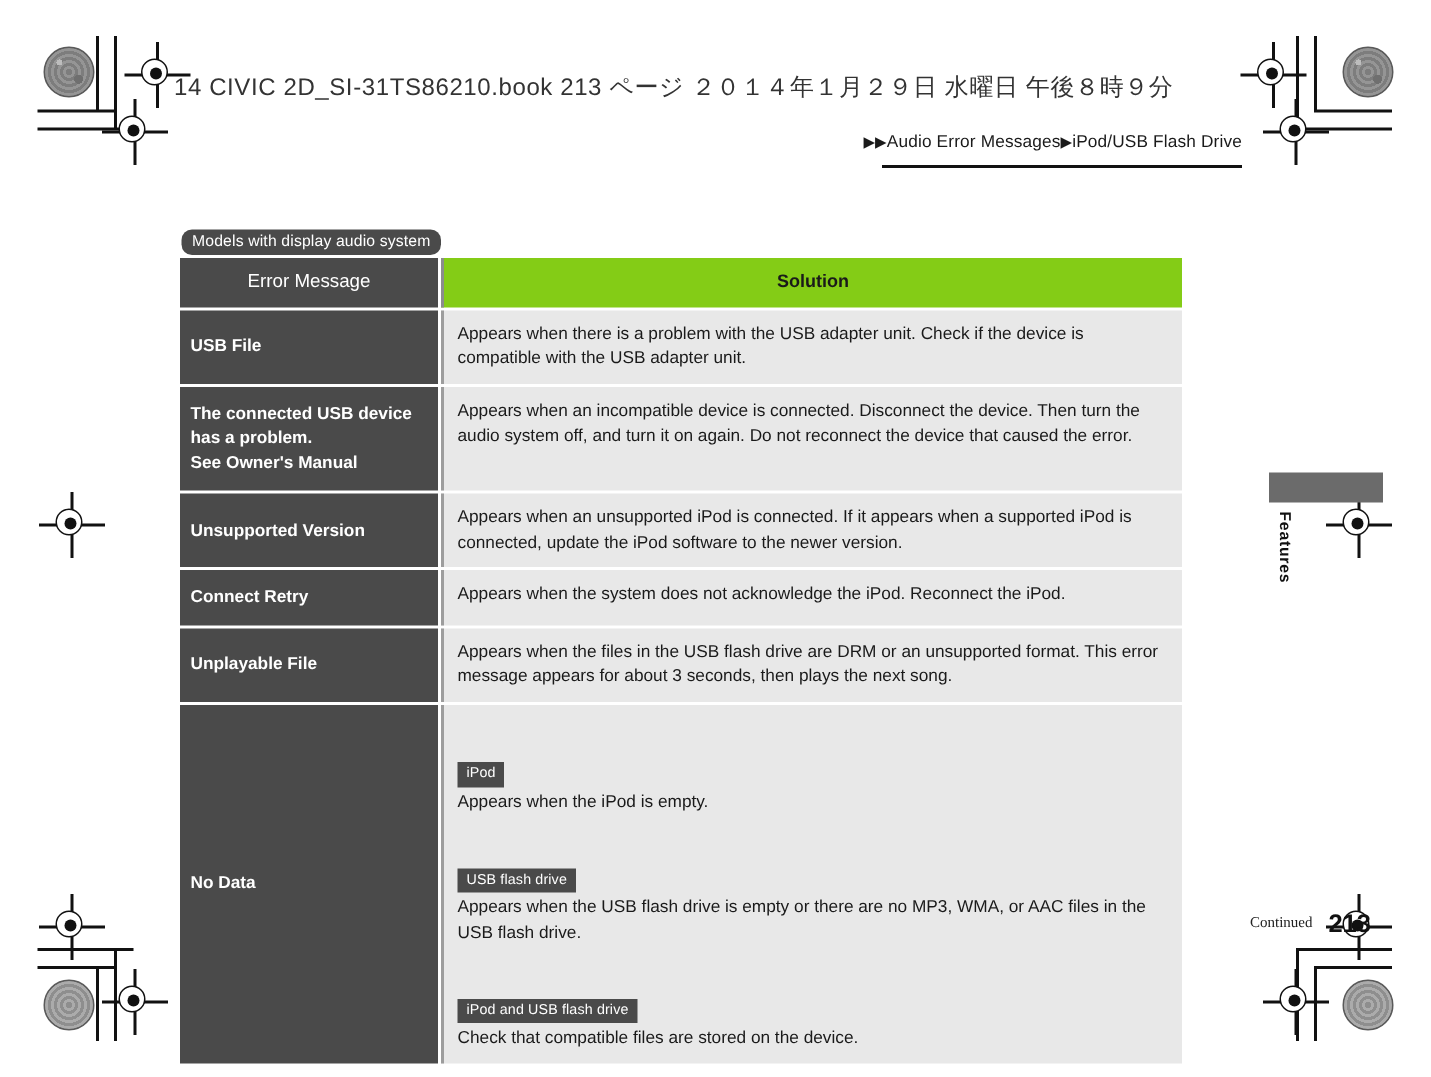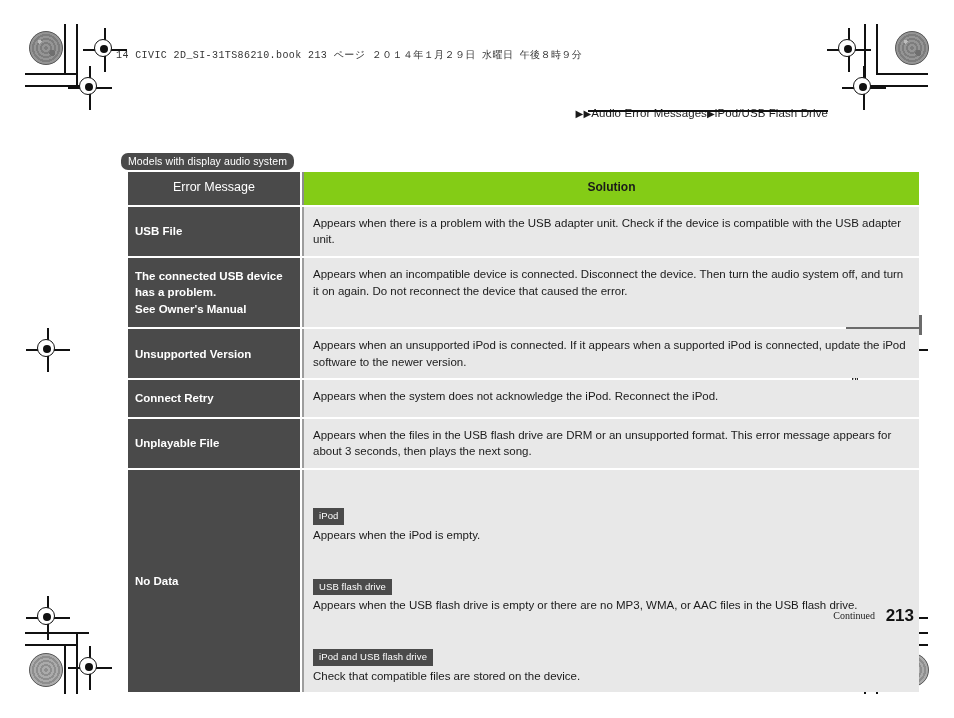--- a/index.html
+++ b/index.html
@@ -72,36 +72,35 @@
   .cropline {
     position: absolute;
     background: #111;
   }
 
   
   .booktext {
     position: absolute;
     left: 116px;
     top: 48px;
-    font-size: 10px;
+    font-size: 16px;
     color: #333;
     letter-spacing: 0.4px;
-    font-family: Liberation Mono, monospace;
+    font-family: Liberation Sans, sans-serif;
     white-space: nowrap;
   }
 
   .breadcrumb {
     position: absolute;
     right: 126px;
     top: 89px;
     font-size: 11.5px;
     color: #1a1a1a;
     white-space: nowrap;
     letter-spacing: 0.1px;
-    margin-top: 18px;
   }
   .breadcrumb .tri {
     font-size: 10px;
     position: relative;
     top: -0.5px;
   }
   .breadrule {
     position: absolute;
     left: 588px;
     top: 110px;
@@ -142,23 +141,23 @@
     font-size: 10.5px;
     padding: 2px 7px 3px 7px;
     letter-spacing: 0.1px;
     white-space: nowrap;
     border-radius: 7px;
   }
 
   
   .table {
     position: absolute;
-    left: 128px;
+    left: 120px;
     top: 172px;
-    width: 791px;
+    width: 668px;
     border-collapse: separate;
     border-spacing: 0;
   }
   .table .row {
     display: flex;
     align-items: stretch;
     margin-bottom: 2px;
   }
   .cell-left {
     width: 172px;

